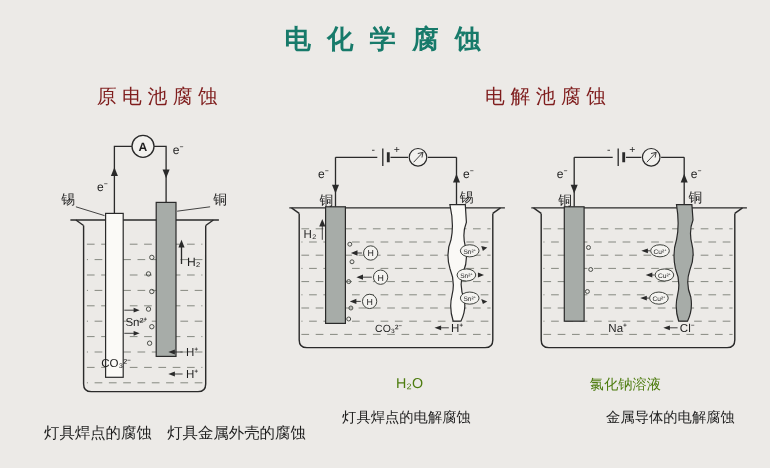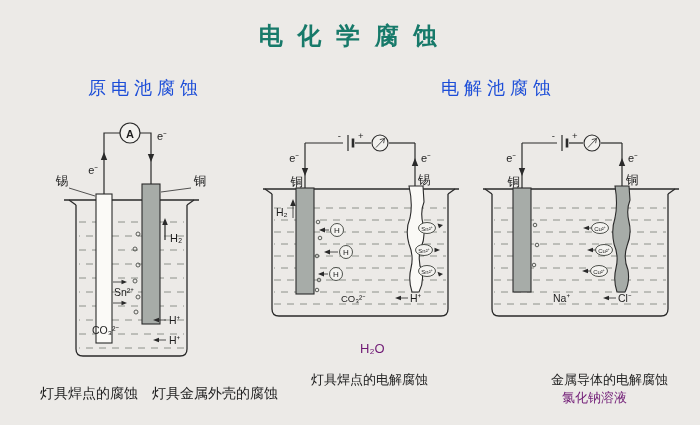--- a/index.html
+++ b/index.html
@@ -1,29 +1,29 @@
 <!DOCTYPE html>
 <html><head>
 <meta charset="utf-8">
 <style>
   html,body{margin:0;padding:0;}
   body{width:700px;height:425px;background:#eceae7;font-family:"Liberation Sans",sans-serif;overflow:hidden;}
   .stage{position:relative;width:700px;height:425px;}
   .page-title{position:absolute;left:0;top:20px;width:700px;text-align:center;
     font-size:24px;font-weight:bold;letter-spacing:4px;color:#177a6a;}
-  .section-heading{position:absolute;font-size:18px;letter-spacing:5px;color:#1d4ed8;}
+  .section-heading{position:absolute;font-size:18px;letter-spacing:5px;color:#7f1d1d;}
   .heading-left{left:88px;top:76px;}
   .heading-right{left:413px;top:76px;margin-left:28px;}
   .caption{position:absolute;color:#1e1e1e;}
   .caption-left{left:40px;top:385px;font-size:14px;}
   .caption-mid{left:311px;top:371px;font-size:13px;}
   .caption-right{left:551px;top:371px;font-size:13px;}
-  .solution-label{position:absolute;color:#701a75;font-size:13px;}
+  .solution-label{position:absolute;color:#4d7c0f;font-size:13px;}
   .solution-mid{left:360px;top:341px;}
-  .solution-right{left:562px;top:341px;margin-top:48px;}
+  .solution-right{left:536px;top:341px;}
   svg.diagram{position:absolute;}
   svg text{fill:#1e1e1e;font-family:"Liberation Sans",sans-serif;}
   .t8{font-size:8px;}
   .t6{font-size:6px;}
   .t9{font-size:9.5px;}
   .t10{font-size:10.5px;}
   .t11{font-size:11px;}
   .t12{font-size:12.5px;}
   .t11b{font-size:11px;font-weight:bold;}
   .wire{stroke:#2a2a2a;stroke-width:1.2;fill:none;}

